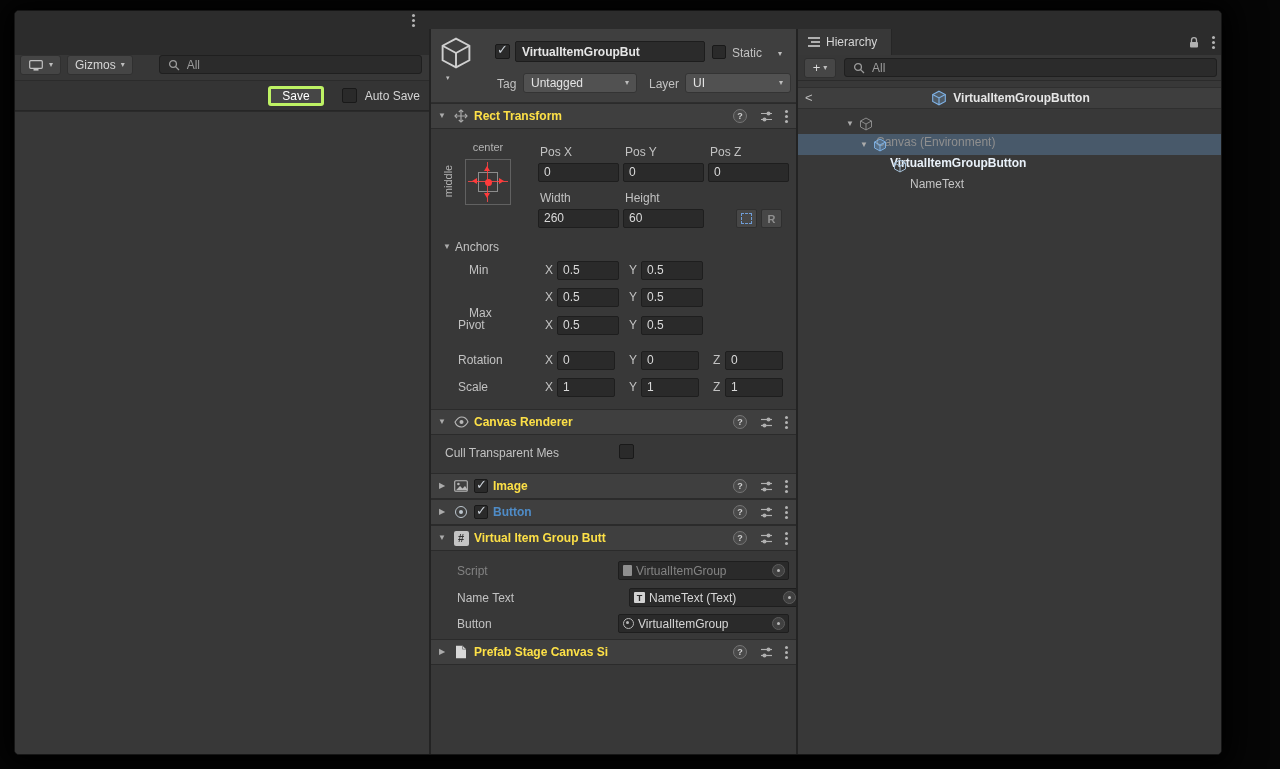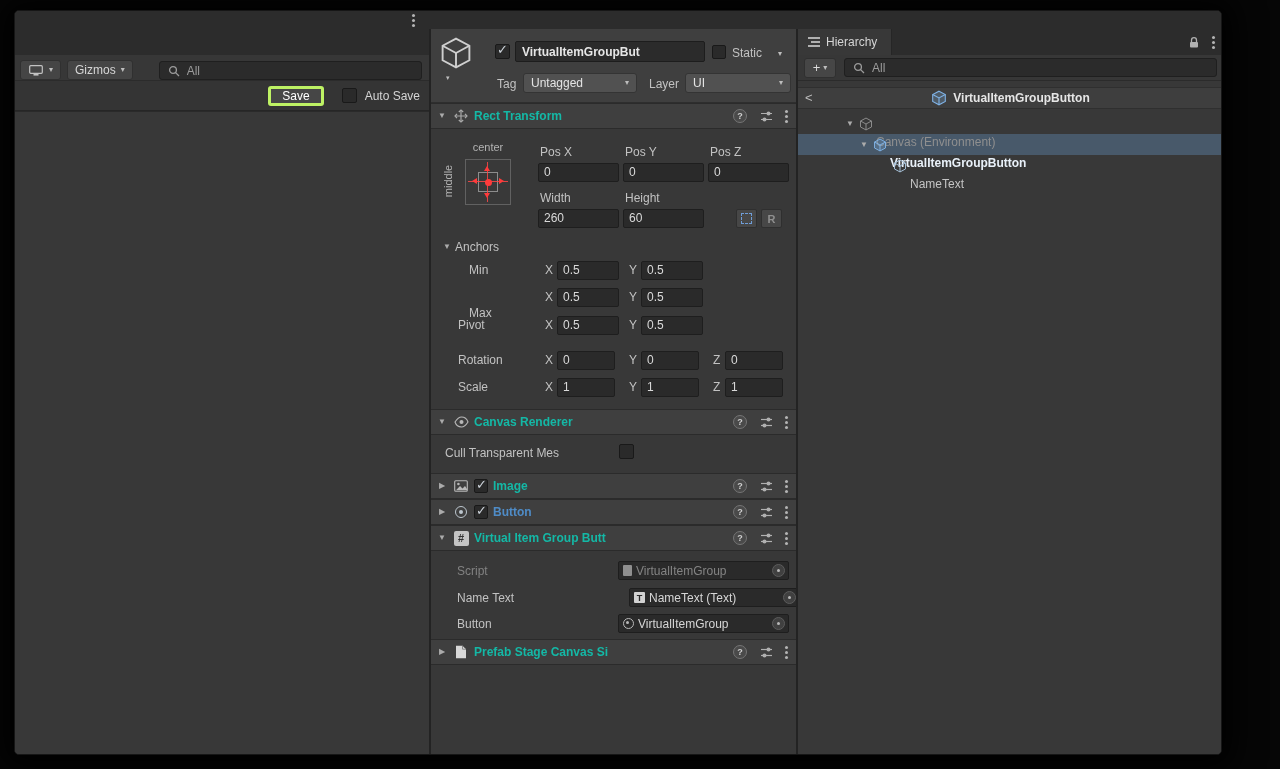--- a/index.html
+++ b/index.html
@@ -40,21 +40,21 @@
   .tfield{position:absolute;background:#2a2a2a;border:1px solid #1e1e1e;border-radius:2px;height:19px;line-height:17px;padding:0 5px;color:#dadada;}
   .dropdown{position:absolute;background:#515151;border:1px solid #343434;border-radius:3px;height:20px;display:flex;align-items:center;padding:0 7px;color:#e4e4e4;}
   .dropdown .caret{margin-left:auto;}
   .searchbox{height:19px;background:#2b2b2b;border:1px solid #1f1f1f;border-radius:3px;display:flex;align-items:center;gap:5px;padding:0 6px;color:#9b9b9b;}
   .lbl{position:absolute;color:#c2c2c2;}
   .ax{position:absolute;color:#c2c2c2;}
   .dimtext{color:#828282 !important;}
 
   
   .comp-header{height:26px;background:#3f3f3f;border-top:1px solid #2b2b2b;border-bottom:1px solid #2b2b2b;display:flex;align-items:center;gap:5px;padding-left:5px;position:relative;}
-  .comp-title{font-weight:bold;color:#14b8a6;white-space:nowrap;}
+  .comp-title{font-weight:bold;color:#fde047;white-space:nowrap;}
   .comp-title.blue{color:var(--button-blue);}
   .hdr-icons{position:absolute;right:8px;display:flex;align-items:center;gap:11px;}
   .help-icon{width:14px;height:14px;border-radius:50%;background:#4a4a4a;border:1px solid #757575;color:#cfcfcf;display:inline-flex;align-items:center;justify-content:center;font-size:9px;font-weight:bold;}
   .help-icon::after{content:"?";}
   .comp-icon{display:inline-flex;align-items:center;justify-content:center;width:16px;flex:none;}
   .script-badge{width:15px;height:15px;border-radius:2px;background:#c4c4c4;color:#333;font-weight:bold;font-size:11px;display:inline-flex;align-items:center;justify-content:center;}
   .script-badge::after{content:"#";}
   .btn-comp-icon{width:12px;height:12px;border-radius:50%;border:1.5px solid #bcc6ce;position:relative;display:inline-block;}
   .btn-comp-icon::after{content:"";position:absolute;left:2.5px;top:2.5px;width:4px;height:4px;border-radius:50%;background:#bcc6ce;}
 
@@ -91,21 +91,21 @@
   .of-picker::after{content:"";position:absolute;left:4px;top:4px;width:3px;height:3px;border-radius:50%;background:#b8b8b8;}
   .dim .of-text{color:#848484;}
   .script-mini{width:9px;height:11px;background:#8f8f8f;border-radius:1px;flex:none;display:inline-block;}
   .text-mini{width:11px;height:11px;background:#d2d2d2;color:#2a2a2a;font-size:9px;font-weight:bold;display:inline-flex;align-items:center;justify-content:center;border-radius:1px;flex:none;}
   .text-mini::after{content:"T";}
   .btn-mini{width:11px;height:11px;border-radius:50%;border:1.5px solid #b8b8b8;position:relative;flex:none;display:inline-block;}
   .btn-mini::after{content:"";position:absolute;left:2px;top:2px;width:3px;height:3px;border-radius:50%;background:#b8b8b8;}
 
   
   .scene-tabgap{height:26px;background:#2c2c2c;}
-  .scene-toolbar{height:26px;background:#373737;border-bottom:1px solid #2b2b2b;display:flex;align-items:flex-end;gap:6px;padding:0 5px;}
+  .scene-toolbar{height:26px;background:#373737;border-bottom:1px solid #2b2b2b;display:flex;align-items:flex-start;gap:6px;padding:0 5px;}
   .tool-dd{height:20px;background:#454545;border:1px solid #303030;border-radius:3px;display:flex;align-items:center;gap:5px;padding:0 7px;color:#d6d6d6;}
   .scene-search{flex:1;margin-left:20px;margin-right:2px;}
   .scene-saverow{height:30px;background:#343434;border-bottom:1px solid #262626;display:flex;align-items:center;justify-content:flex-end;gap:8px;padding-right:9px;}
   .save-btn{height:20px;padding:0 11px;background:#464646;border:3px solid #bef264;border-radius:3px;color:#ffffff;display:flex;align-items:center;margin-right:10px;}
   .autosave-label{color:#d4d4d4;}
   .scene-viewport{height:598px;background:var(--scene-bg);position:relative;}
   .group-button{position:absolute;left:54px;top:62px;width:289px;height:60px;background:var(--accent-pink);border-radius:3px;display:flex;align-items:center;justify-content:center;}
   .group-button span{color:#fff;font-size:19px;}
   .scene-bottom{height:47px;background:#383838;border-top:1px solid #2a2a2a;}
 

